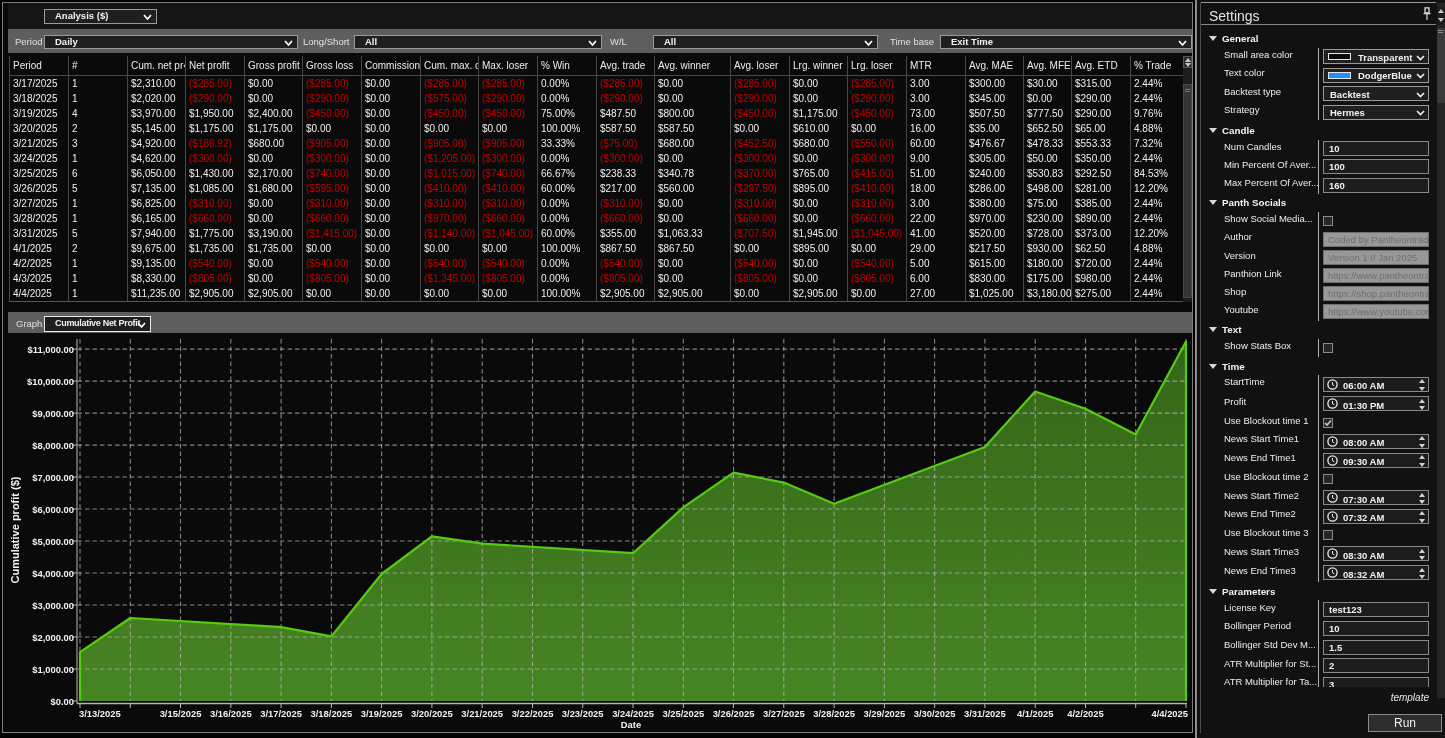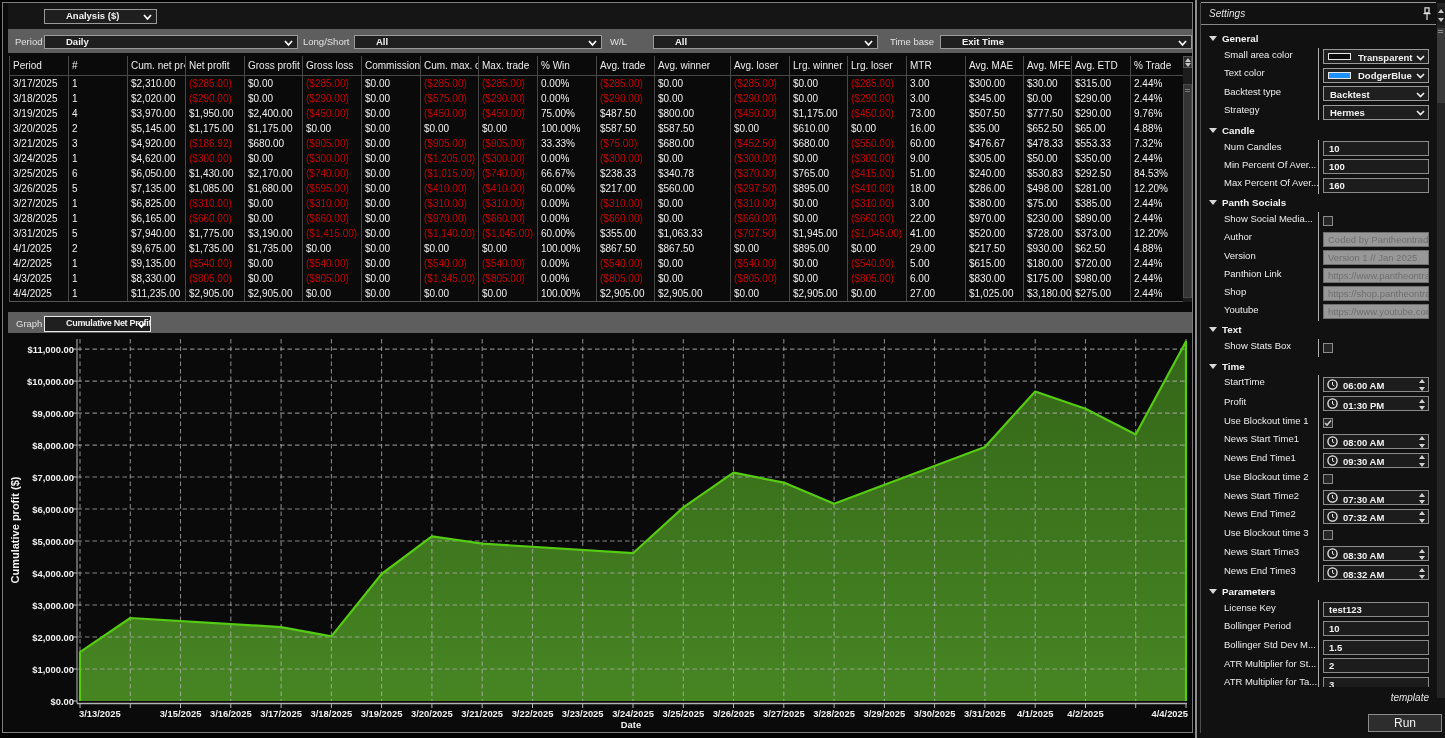--- a/index.html
+++ b/index.html
@@ -4,21 +4,21 @@
 * { margin:0; padding:0; box-sizing:border-box; }
 html,body { width:1445px; height:738px; background:#000; overflow:hidden; }
 body { font-family:"Liberation Sans", sans-serif; position:relative; }
 
 
 #lwin { position:absolute; left:2px; top:2px; width:1191px; height:731px; border:1px solid #7e7e7e; background:#0a0a0a; }
 
 
 #tb1 { position:absolute; left:8px; top:3px; width:1184px; height:26px; background:#151515; }
 .lab { position:absolute; color:#cbcbcb; font-size:9.5px; }
-.dd { position:absolute; background:#1f1f1f; border:1px solid #9a9a9a; color:#f2f2f2; font-size:9.5px; line-height:12.5px; padding-left:21px; white-space:nowrap; overflow:hidden; }
+.dd { position:absolute; background:#1f1f1f; border:1px solid #9a9a9a; color:#f2f2f2; font-size:9.5px; line-height:12.5px; padding-left:10px; white-space:nowrap; overflow:hidden; }
 .dd svg { position:absolute; right:4px; top:4px; }
 
 
 .graybar { position:absolute; background:#5e5e5e; }
 .graybar .lab { color:#e2e2e2; }
 
 
 #tblwrap { position:absolute; left:9px; top:56px; width:1174px; height:246px; overflow:hidden; }
 table.grid { border-collapse:collapse; table-layout:fixed; width:1174px; }
 table.grid th, table.grid td { border-right:1px solid #484848; padding:0 0 0 3px; font-weight:normal; text-align:left; color:#f0f0f0; font-size:10px; white-space:nowrap; overflow:hidden; }
@@ -38,21 +38,21 @@
 .chart { position:absolute; left:3px; top:333px; }
 .grid-d { stroke:#b4b4b4; stroke-width:1.1; stroke-dasharray:4.5 3; opacity:0.72; }
 .axlbl { fill:#f2f2f2; font-size:9.4px; font-weight:bold; font-family:"Liberation Sans", sans-serif; }
 
 
 #divider { position:absolute; left:1195px; top:0; width:2px; height:738px; background:#8c8c8c; }
 #spanel { position:absolute; left:1197px; top:0; width:248px; height:738px; background:#111; }
 #sline-l { position:absolute; left:3px; top:3px; width:1px; height:730px; background:#4c4c4c; }
 #stitle-top { position:absolute; left:4px; top:2px; width:235px; height:1px; background:#999; }
 #stitle-bot { position:absolute; left:4px; top:24px; width:235px; height:1px; background:#888; }
-#stitle { position:absolute; left:12px; top:7.5px; color:#e2e2e2; font-size:10px;font-style:italic; }
+#stitle { position:absolute; left:12px; top:7.5px; color:#e2e2e2; font-size:14px; }
 #scontent { position:absolute; left:0; top:0; width:240px; height:687px; overflow:hidden; }
 .sec { position:absolute; left:0; height:14px; }
 .tri { position:absolute; left:12px; top:4px; width:0; height:0; border-left:4px solid transparent; border-right:4px solid transparent; border-top:5px solid #d8d8d8; }
 .sectxt { position:absolute; left:25px; top:1px; color:#f2f2f2; font-size:9.8px; font-weight:bold; white-space:nowrap; }
 .plbl { position:absolute; left:27px; color:#ededed; font-size:9.5px; white-space:nowrap; }
 .vdiv { position:absolute; left:121px; width:1px; background:#b0b0b0; }
 .combo { position:absolute; left:126px; width:106px; height:15px; background:#1f1f1f; border:1px solid #9a9a9a; }
 .combo .ctext { position:absolute; left:6px; top:1.5px; color:#f2f2f2; font-size:9.5px; font-weight:bold; white-space:nowrap; }
 .combo .sw { position:absolute; left:4px; top:3px; width:23px; height:7px; border:1px solid #e8e8e8; }
 .combo .sw ~ .ctext { left:34px; }
@@ -103,21 +103,21 @@
       <thead>
         <tr>
           <th style="width:59px">Period</th>
           <th style="width:59px">#</th>
           <th style="width:58px">Cum. net pr‹</th>
           <th style="width:59px">Net profit</th>
           <th style="width:58px">Gross profit</th>
           <th style="width:59px">Gross loss</th>
           <th style="width:59px">Commission</th>
           <th style="width:58px">Cum. max. c</th>
-          <th style="width:59px">Max. trade</th>
+          <th style="width:59px">Max. loser</th>
           <th style="width:59px">% Win</th>
           <th style="width:58px">Avg. trade</th>
           <th style="width:76px">Avg. winner</th>
           <th style="width:59px">Avg. loser</th>
           <th style="width:58px">Lrg. winner</th>
           <th style="width:59px">Lrg. loser</th>
           <th style="width:59px">MTR</th>
           <th style="width:58px">Avg. MAE</th>
           <th style="width:48px">Avg. MFE</th>
           <th style="width:59px">Avg. ETD</th>

